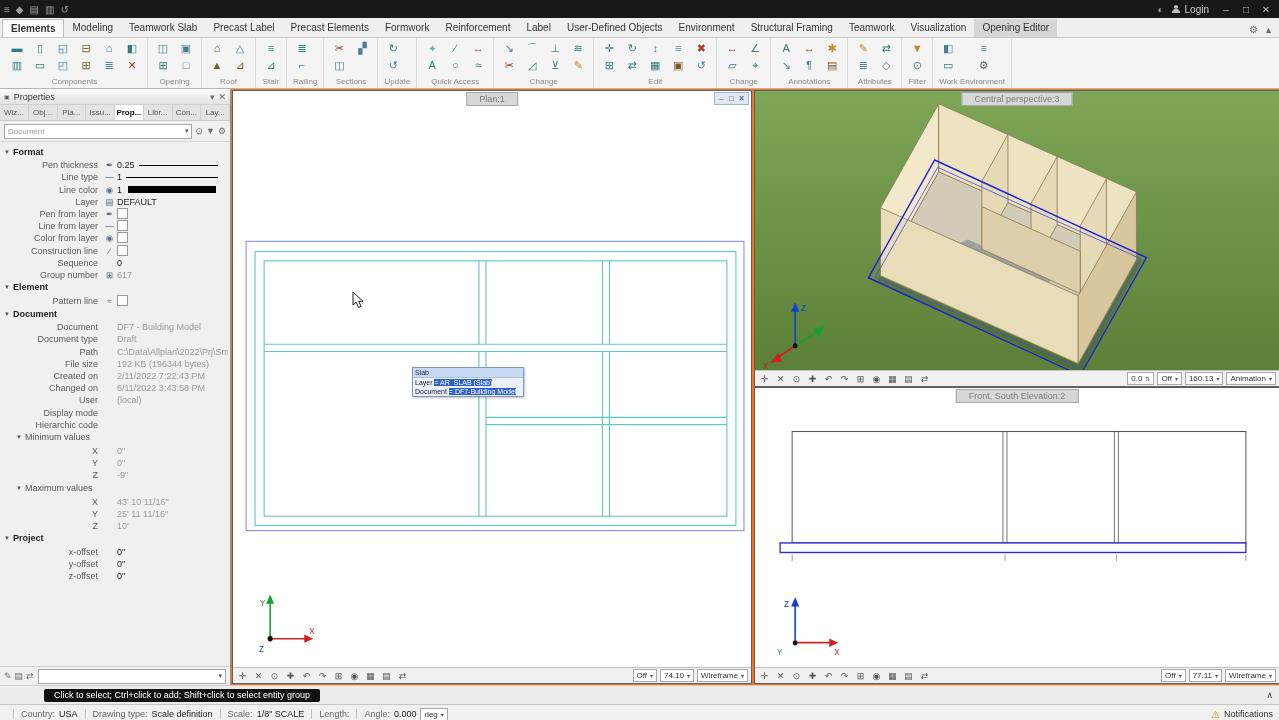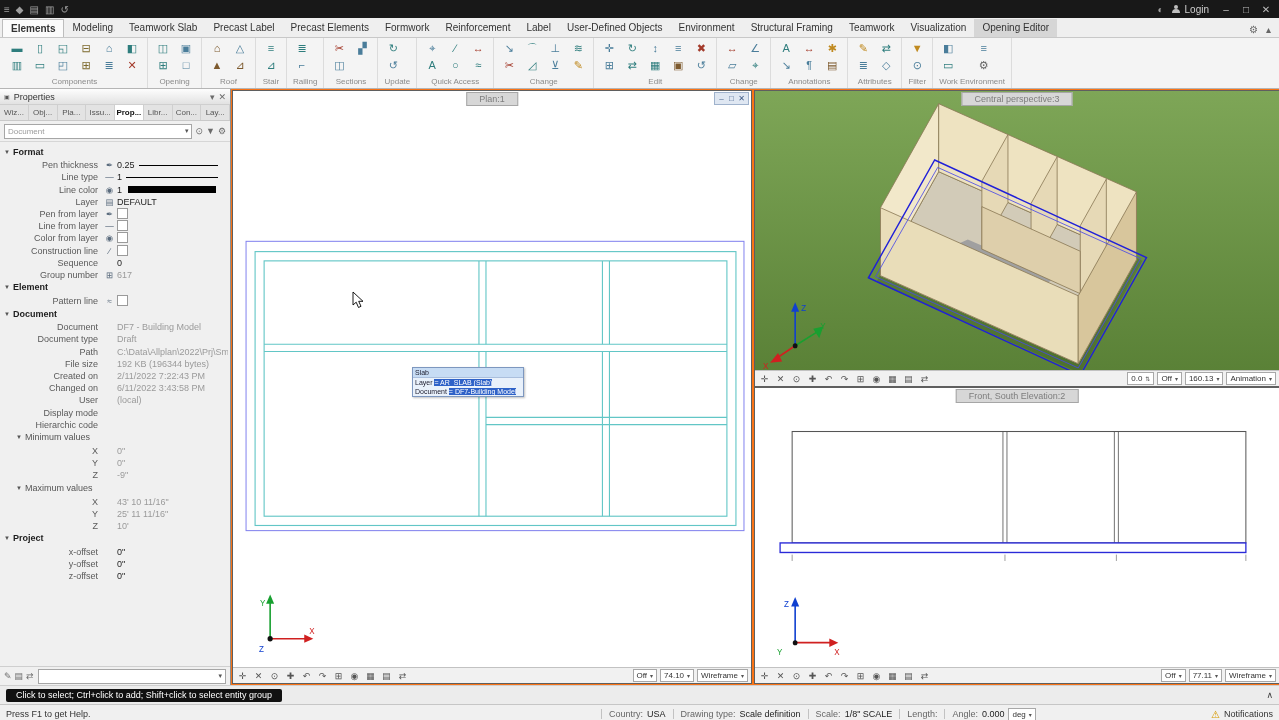--- a/index.html
+++ b/index.html
@@ -84,21 +84,21 @@
   .vpsvg{position:absolute;left:0;top:0;width:100%;height:100%}
   
   .tooltip{position:absolute;left:179px;top:276px;width:110px;z-index:4;font-size:7px;line-height:9px;
            border:1px solid #7d97bf;background:#e9f1fb;color:#223;box-shadow:1px 1px 2px rgba(0,0,0,.25)}
   .tt-title{background:#c7dcf4;border-bottom:1px solid #aabfdd;padding:0 2px}
   .tt-row{padding:0 2px;white-space:nowrap;overflow:hidden}
   .hl{background:#2f62c8;color:#fff}
   .cursor{position:absolute;left:119px;top:200px;z-index:7}
   
   .messagebar{height:18px;background:#ececec;border-top:1px solid #cfcfcf;display:flex;align-items:center;padding:0 6px}
-  .msg-pill{background:#111;color:#fff;font-size:9px;padding:1.5px 10px;border-radius:2px;white-space:nowrap}
+  .msg-pill{margin-left:38px;background:#111;color:#fff;font-size:9px;padding:1.5px 10px;border-radius:2px;white-space:nowrap}
   .msg-collapse{margin-left:auto;color:#444;font-size:9px;cursor:pointer}
   
   .statusbar{height:18px;background:#f0f0f0;border-top:1px solid #c6c6c6;display:flex;align-items:center;
              font-size:9px;color:#333;padding:0 6px}
   .s-help{width:588px;color:#333}
   .ssep{width:1px;height:10px;background:#c2c2c2;margin:0 7px;flex:none}
   .sitem{display:flex;align-items:center;gap:4px;white-space:nowrap}
   .slab{color:#666}
   .sval{color:#222}
   .notif{margin-left:auto;display:flex;align-items:center;gap:4px;cursor:pointer}
@@ -772,21 +772,20 @@
     </div>
   </div>
 </div>
 
 <div class="messagebar">
   <span class="msg-pill">Click to select; Ctrl+click to add; Shift+click to select entity group</span>
   <span class="msg-collapse">∧</span>
 </div>
 
 <div class="statusbar">
-  <span class="s-help">Press F1 to get Help.</span>
   <span style="display:flex;align-items:center">
       <span class="ssep"></span>
       <span class="sitem">
         <span class="slab">Country:</span>
         <span class="sval">USA</span>
       </span>
       <span class="ssep"></span>
       <span class="sitem">
         <span class="slab">Drawing type:</span>
         <span class="sval">Scale definition</span>

